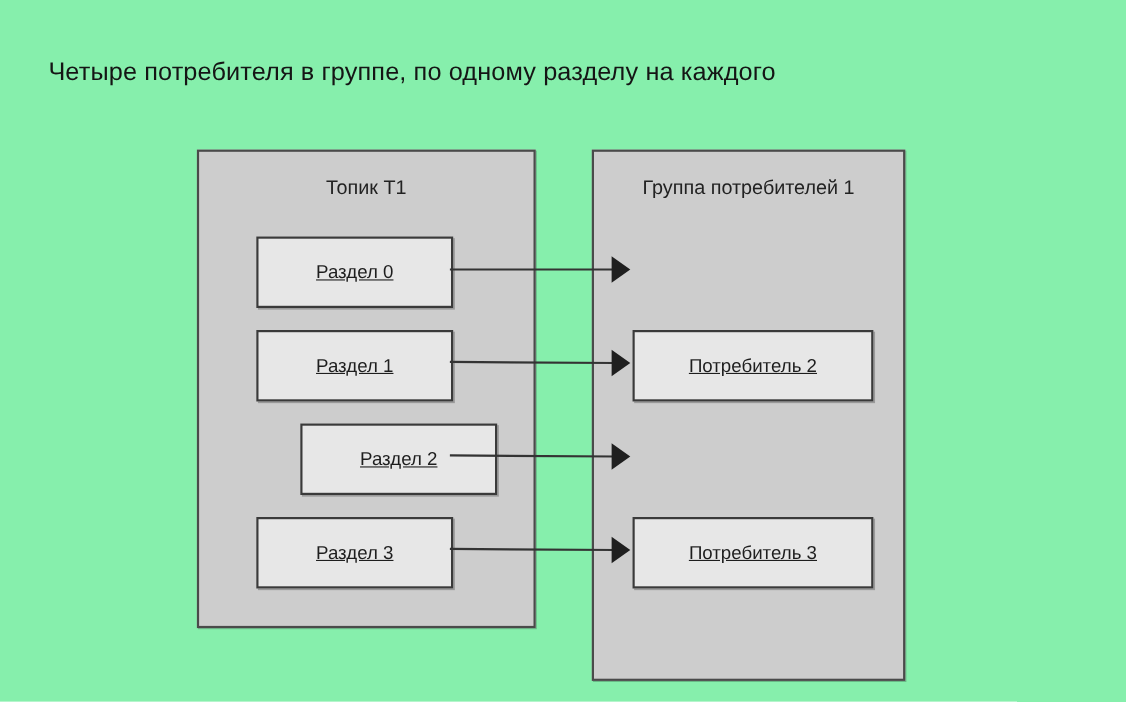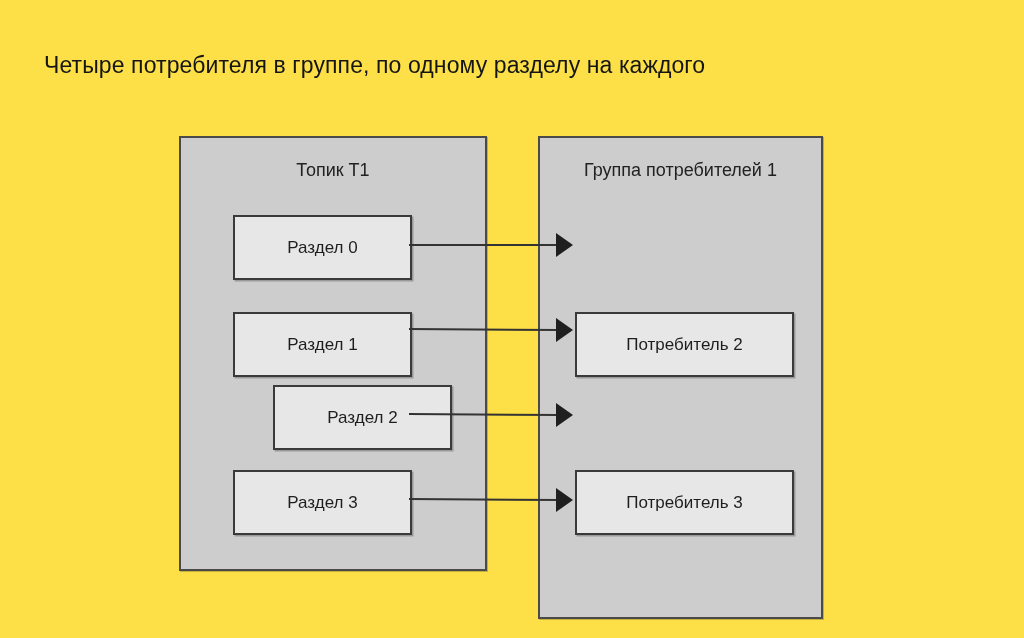--- a/index.html
+++ b/index.html
@@ -8,21 +8,21 @@
     padding: 0;
     background: #ffffff;
   }
   body {
     font-family: "Liberation Sans", "DejaVu Sans", sans-serif;
   }
   #canvas {
     position: relative;
     width: 1024px;
     height: 638px;
-    background: #fde047;
+    background: #86efac;
     overflow: hidden;
   }
 
   
   .diagram-title {
     position: absolute;
     left: 44px;
     top: 50px;
     width: 940px;
     font-size: 23px;
@@ -61,26 +61,27 @@
     box-sizing: border-box;
     background: #e7e7e7;
     border: 2px solid #3a3a3a;
     box-shadow: 1.5px 1.5px 0 rgba(0,0,0,0.25);
     display: flex;
     align-items: center;
     justify-content: center;
     font-size: 17px;
     color: #1e1e1e;
     white-space: nowrap;
+    text-decoration: underline;
   }
   .node.partition { left: 52px; width: 179px; height: 65px; }
   .node.consumer  { left: 35px; width: 219px; height: 65px; }
 
   .row-0 { top: 77px;  }
-  .row-1 { top: 174px; }
+  .row-1 { top: 162px; }
   .row-2 { top: 247px; margin-left: 40px; }
   .row-3 { top: 332px; }
 
   
   #connectors {
     position: absolute;
     left: 0;
     top: 0;
     width: 1024px;
     height: 638px;

